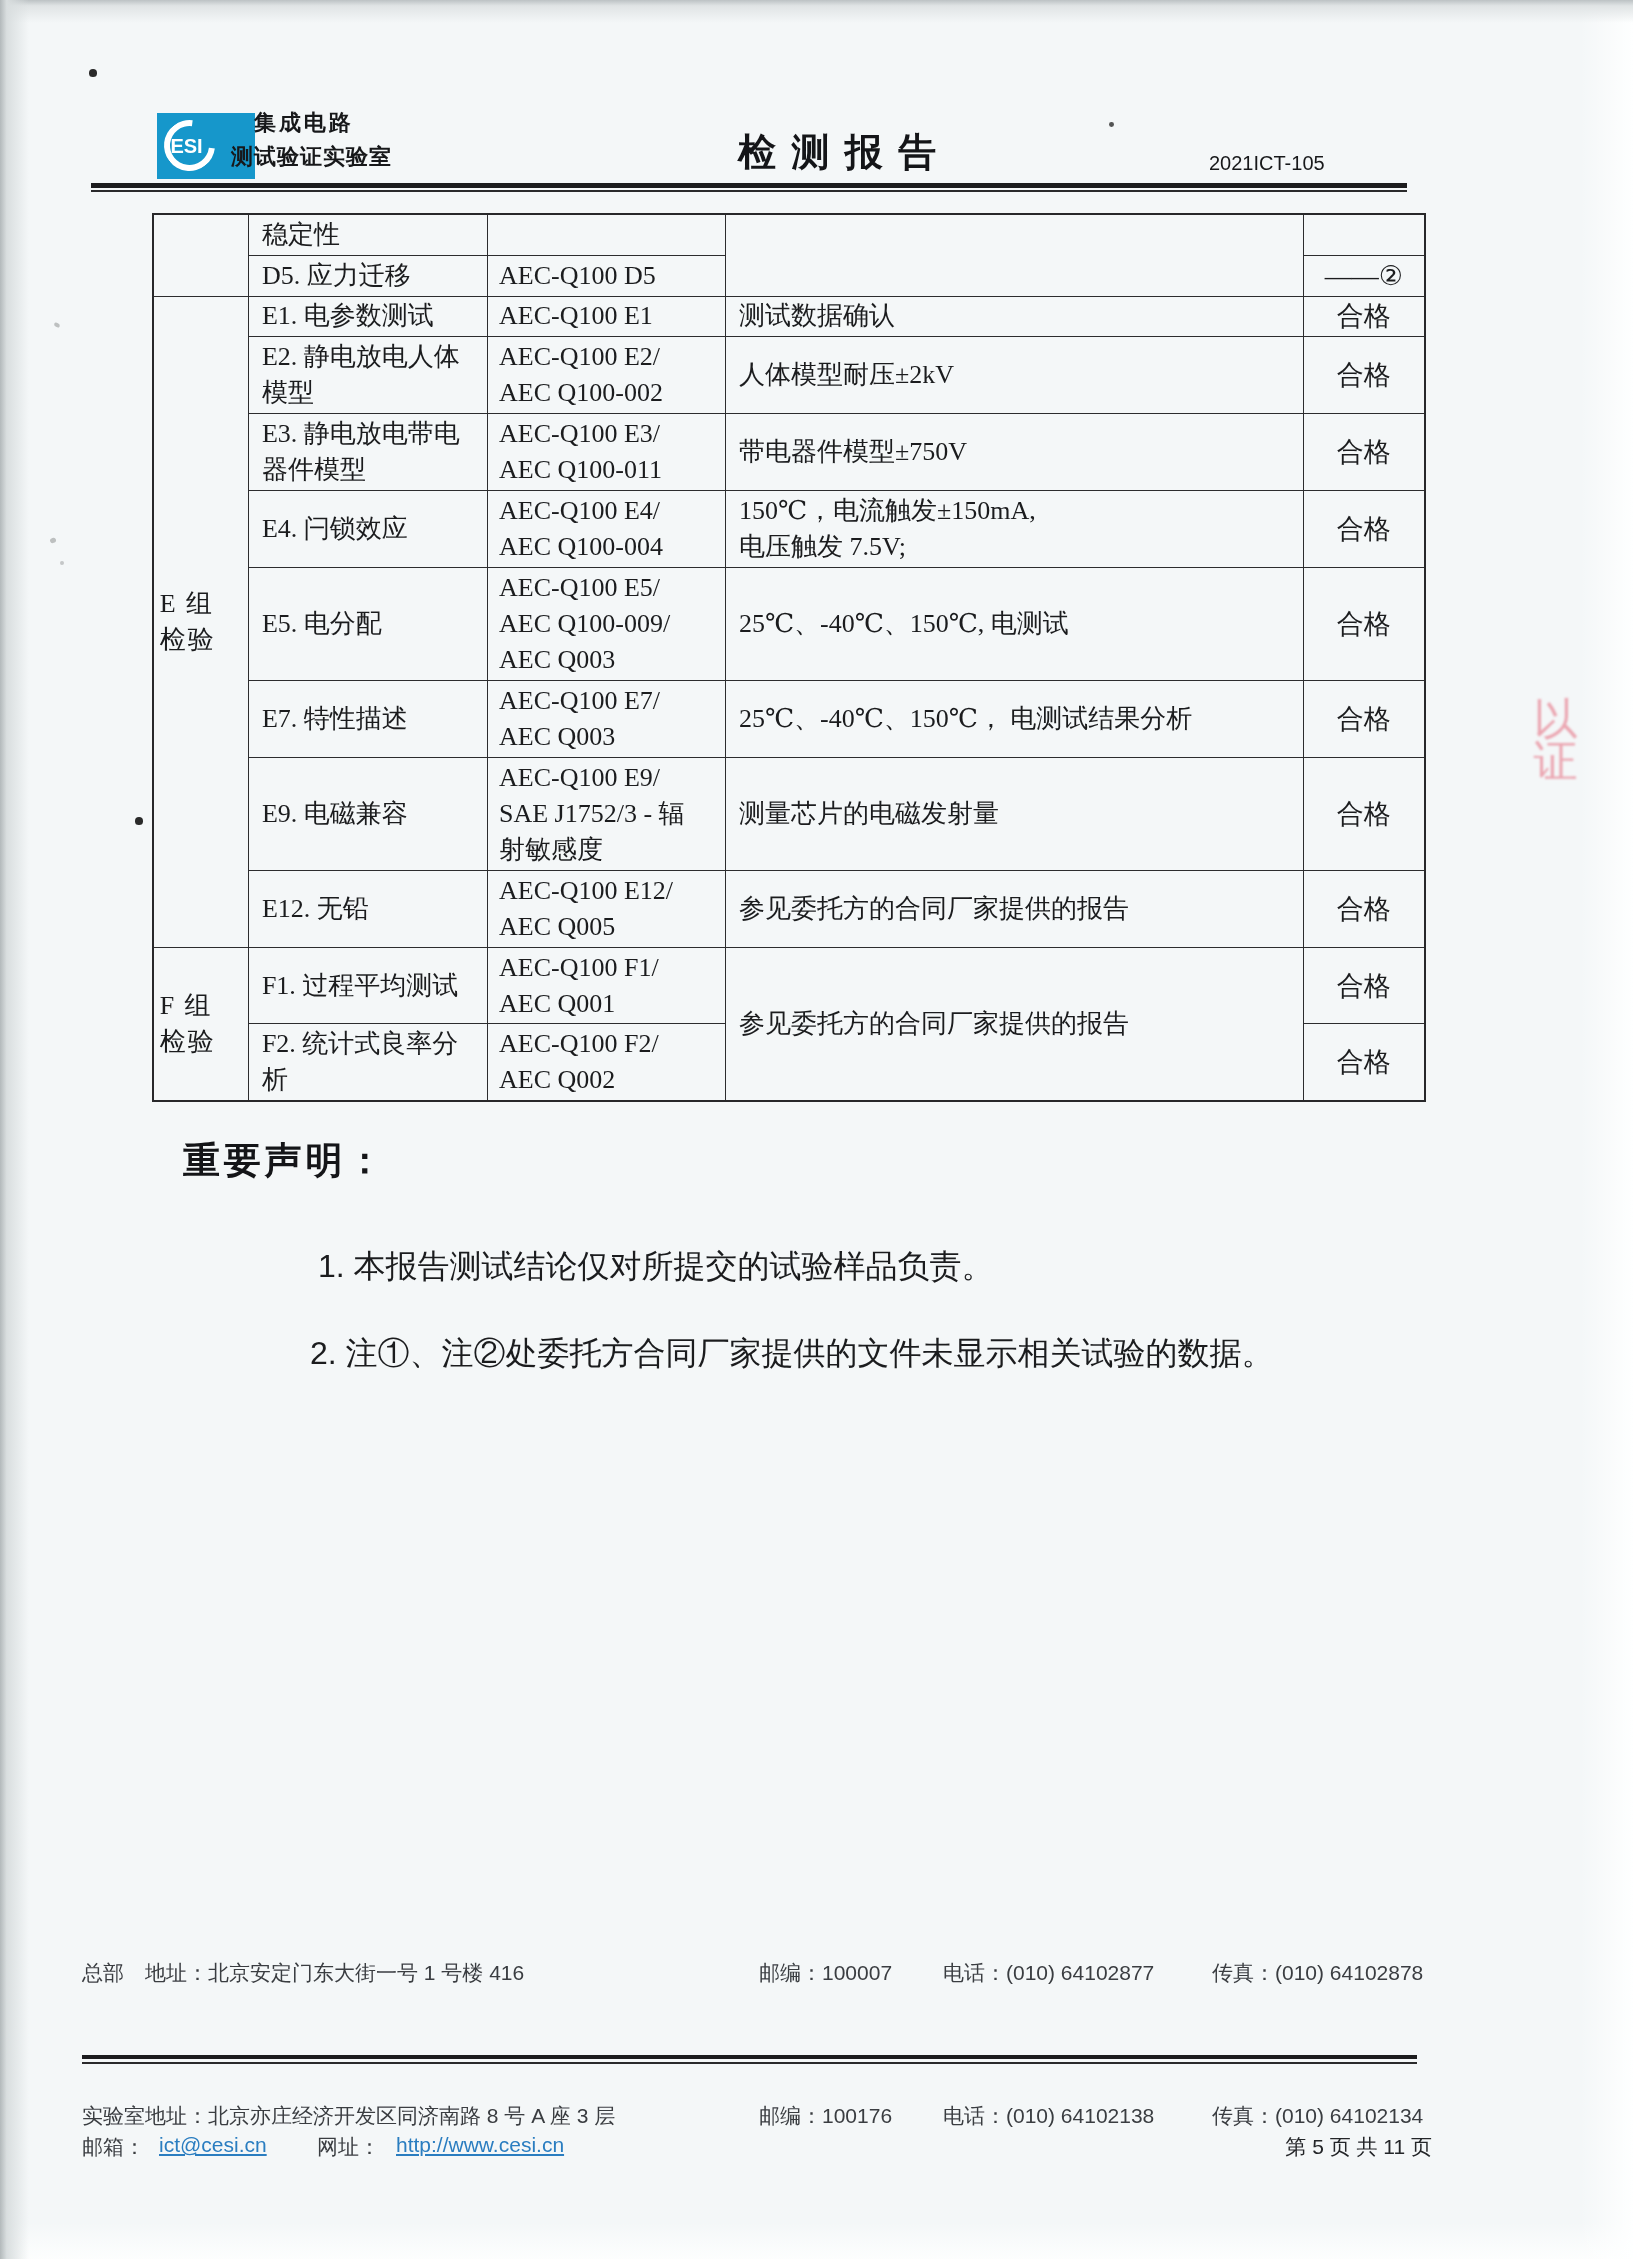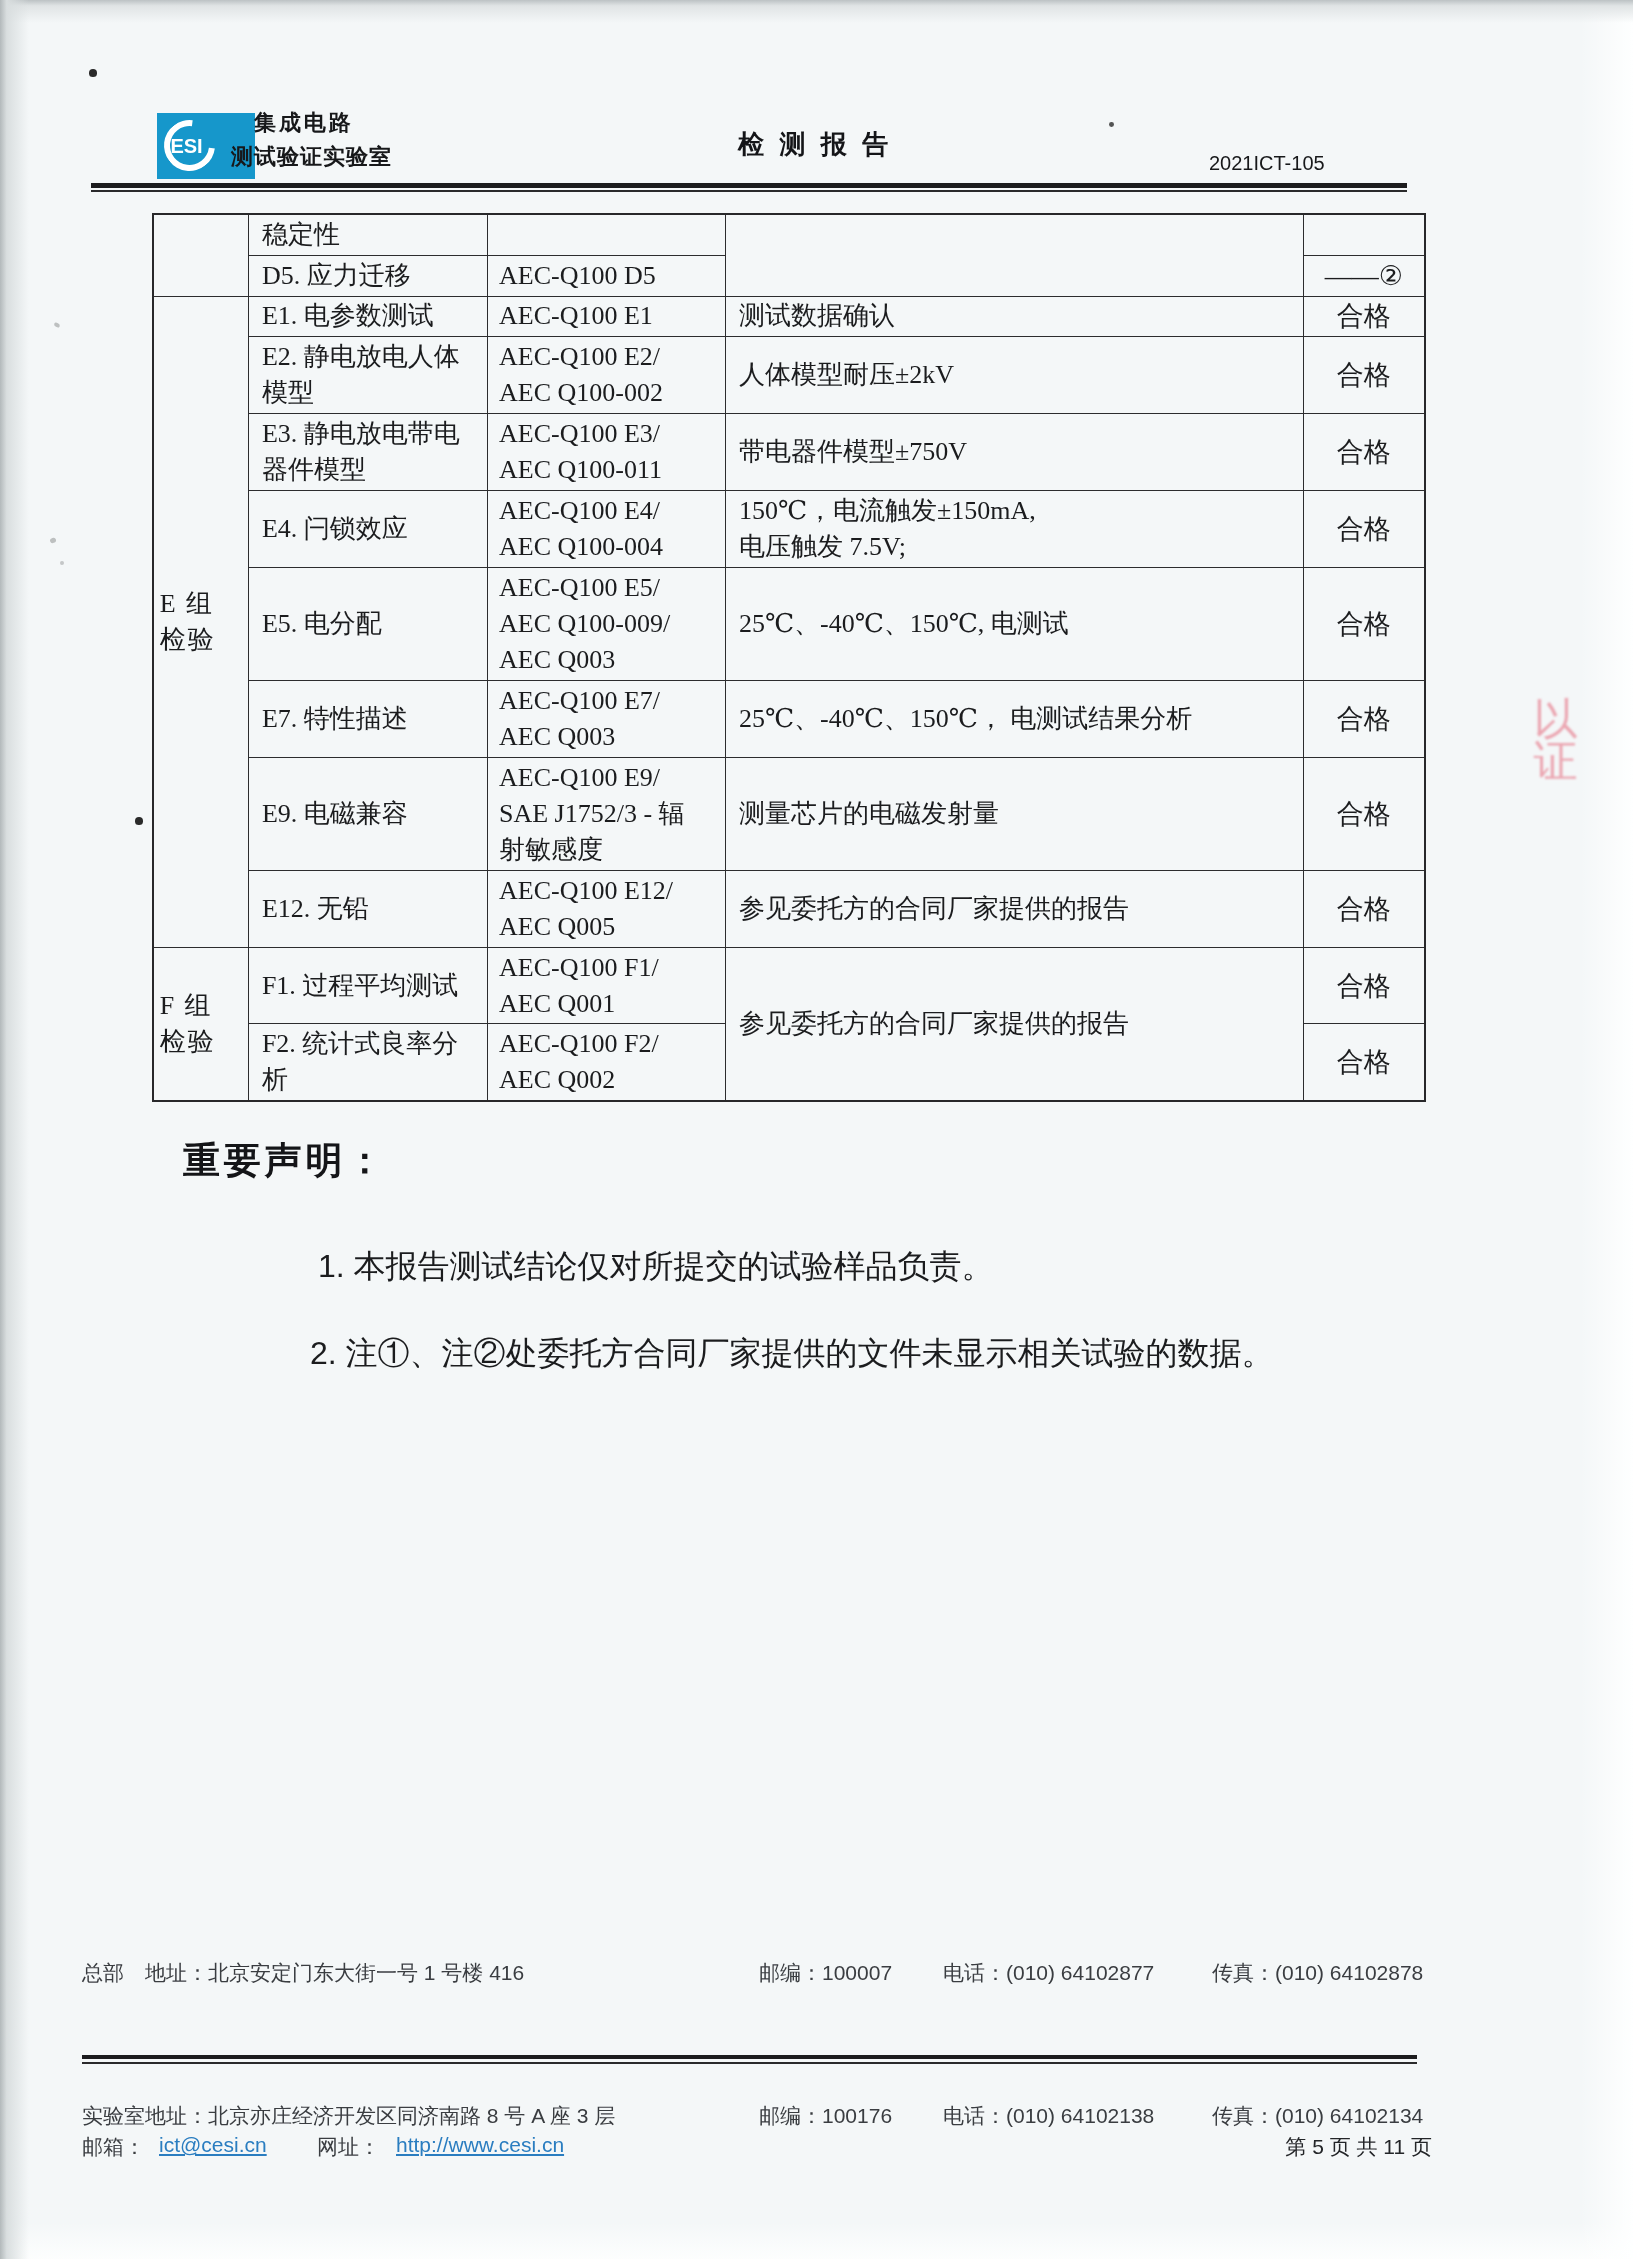--- a/index.html
+++ b/index.html
@@ -16,21 +16,21 @@
   }
   
   .logo{position:absolute; left:157px; top:113px; width:66px; height:66px; background:#1697cb;padding-left:32px;}
   .logo .ring{position:absolute; left:6.7px; top:6.7px; width:39px; height:39px; border-radius:50%;
     border:6.7px solid #ffffff; border-right-color:transparent; transform:rotate(-38deg);}
   .logo .esi{position:absolute; left:13.4px; top:22px; color:#fff; font-weight:700; font-size:20px;
     font-family:"Liberation Sans",sans-serif; letter-spacing:0;}
   .org{position:absolute; left:231px; top:106px; font-weight:700; font-size:22px; line-height:34px; color:#17181a;}
   .org .l1{padding-left:23px; letter-spacing:2.9px;}
   .org .l2{letter-spacing:1px;}
-  .doc-title{position:absolute; left:738px; top:127px; font-size:26px; font-weight:700;
+  .doc-title{position:absolute; left:738px; top:127px; font-size:38px; font-weight:700;
     letter-spacing:15.4px; color:#141518;}
   .report-no{position:absolute; left:1209px; top:152px; font-size:20px; color:#17181a;
     font-family:"Liberation Sans","DejaVu Sans",sans-serif;}
   .rule-top-a{position:absolute; left:91px; top:183px; width:1316px; height:4.8px; background:#1c1c1e;}
   .rule-top-b{position:absolute; left:91px; top:190px; width:1316px; height:1.9px; background:#2a2a2c;}
   
   .report-table{
     position:absolute; left:152px; top:213px; width:1273px;
     border-collapse:collapse; table-layout:fixed;
     font-family:"Liberation Serif","DejaVu Serif",serif;

